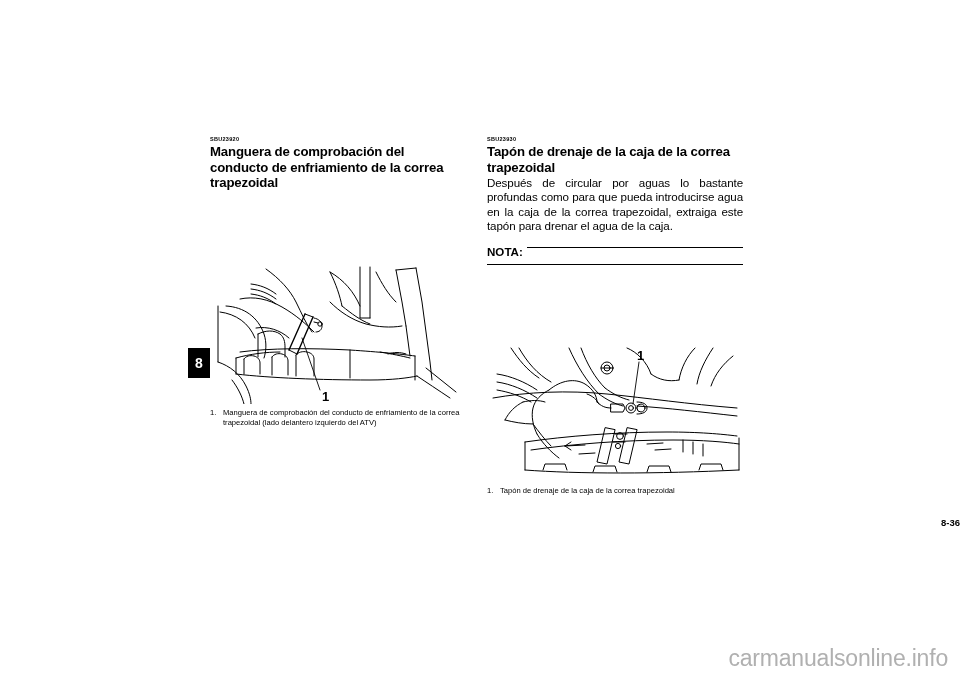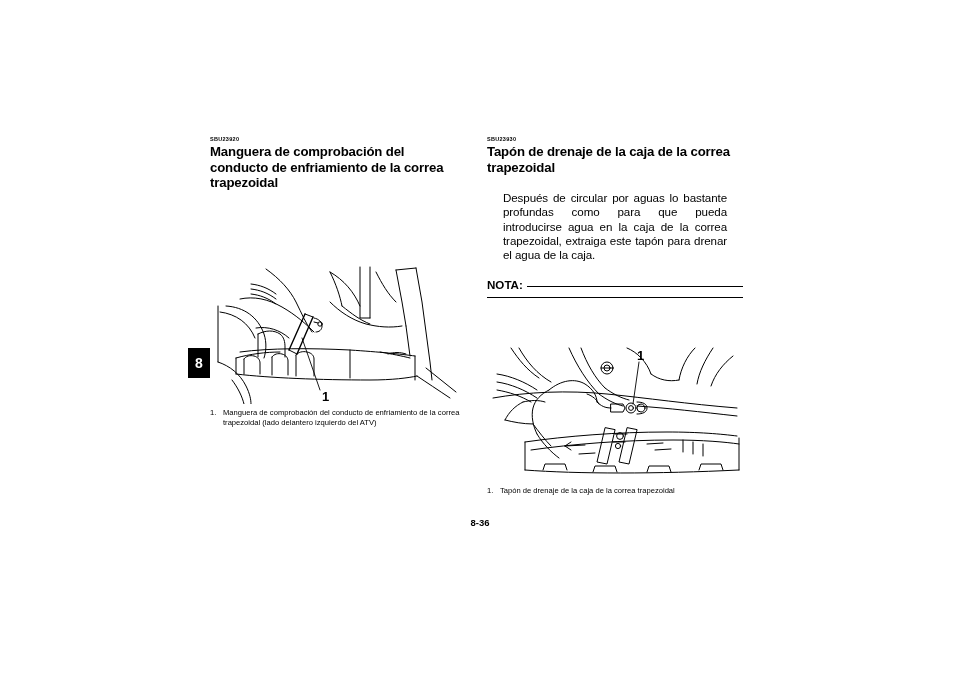--- a/index.html
+++ b/index.html
@@ -54,30 +54,30 @@
   h2.section-title {
     font-size: 13.2px;
     font-weight: bold;
     line-height: 15.6px;
     margin: 0 0 1px 0;
     letter-spacing: -0.15px;
   }
   p.body-text {
     font-size: 11.6px;
     line-height: 14.2px;
-    margin: 16px;
+    margin: 0;
     text-align: justify;
     letter-spacing: -0.1px;
   }
 
   
   .nota-block { margin-top: 12px; }
   .nota-head {
     display: flex;
-    align-items: center;
+    align-items: flex-start;
     gap: 4px;
     margin-bottom: 1px;
   }
   .nota-label {
     font-size: 11.6px;
     font-weight: bold;
     line-height: 13px;
     white-space: nowrap;
   }
   .nota-rule {
@@ -111,21 +111,21 @@
   .caption .cap-row { display: flex; gap: 4px; }
   .caption .cap-num { width: 9px; flex: 0 0 auto; }
   .caption .cap-txt { flex: 1 1 auto; }
 
   
   .page-number {
     position: absolute;
     left: 0;
     right: 0;
     top: 517px;
-    text-align: center;
+    text-align: right;
     font-size: 9.5px;
     font-weight: bold;
     color: #000;
   }
 
   
   .watermark {
     position: absolute;
     right: 12px;
     bottom: 6px;
@@ -315,14 +315,15 @@
 
   <div class="caption cap-right">
     <div class="cap-row">
       <span class="cap-num">1.</span>
       <span class="cap-txt">Tapón de drenaje de la caja de la correa trapezoidal</span>
     </div>
   </div>
 
   <div class="page-number">8-36</div>
 
+  <div class="watermark">carmanualsonline.info</div>
 
 </div>
 
 </body></html>

